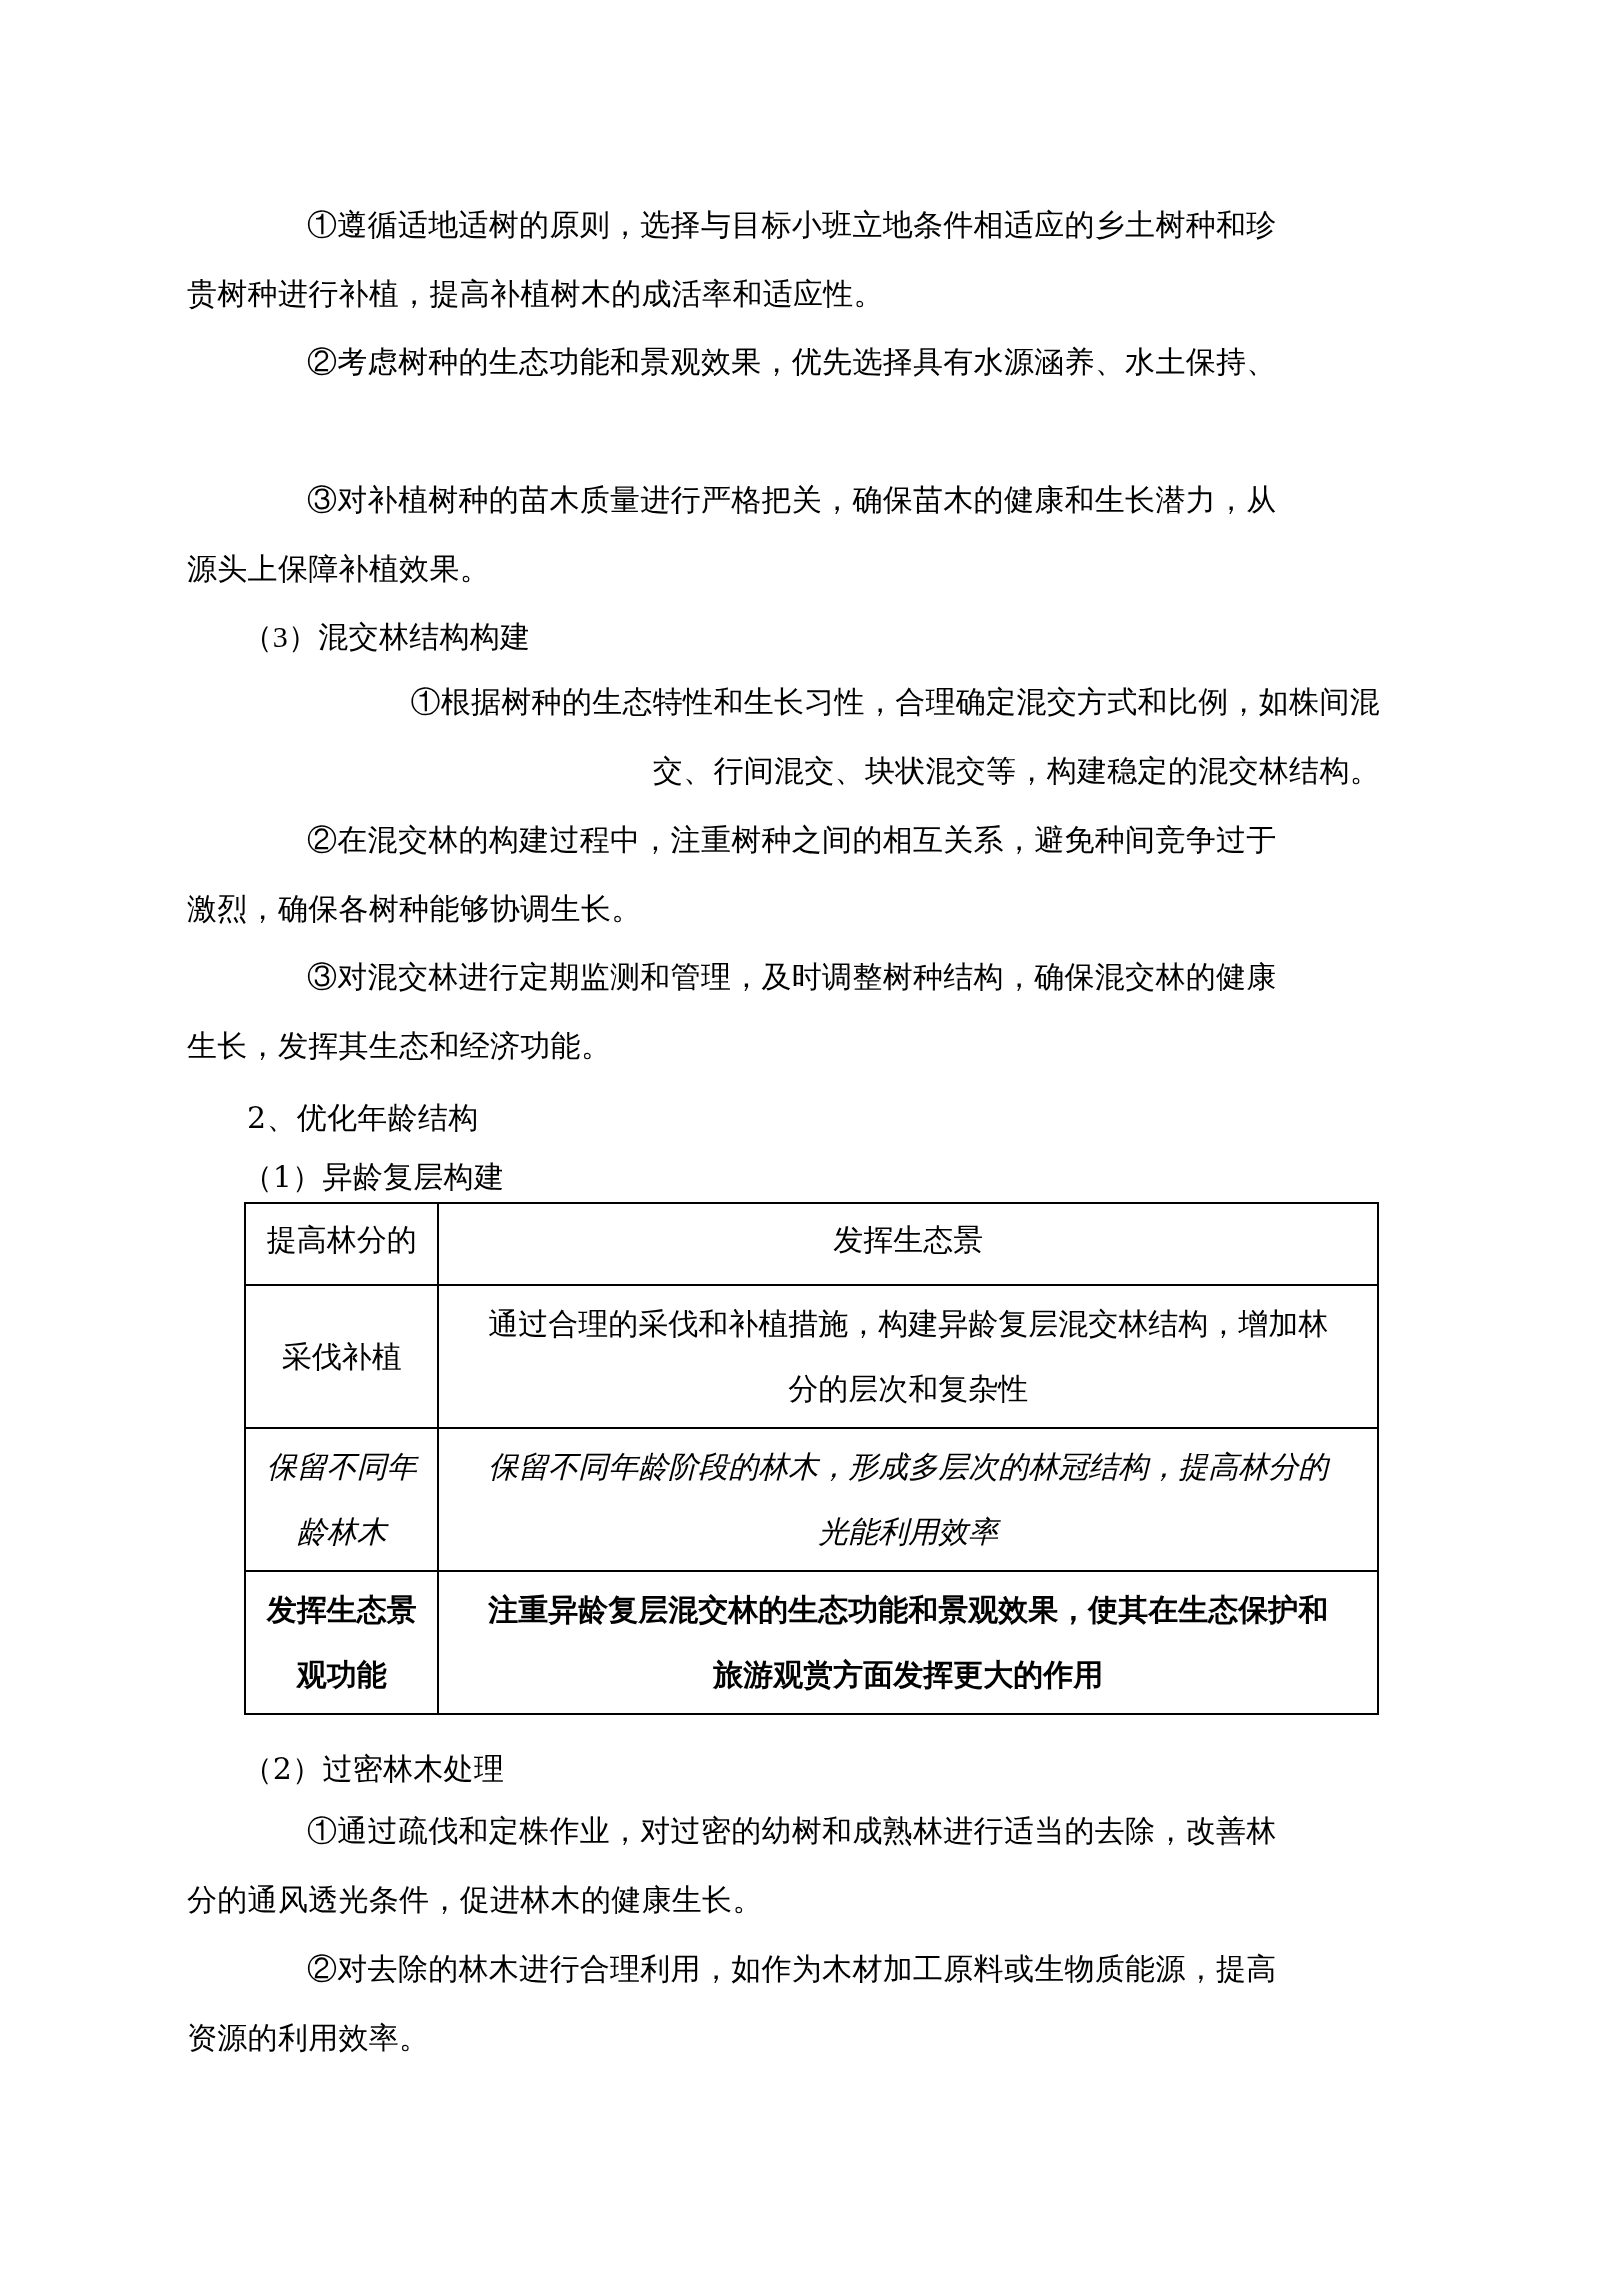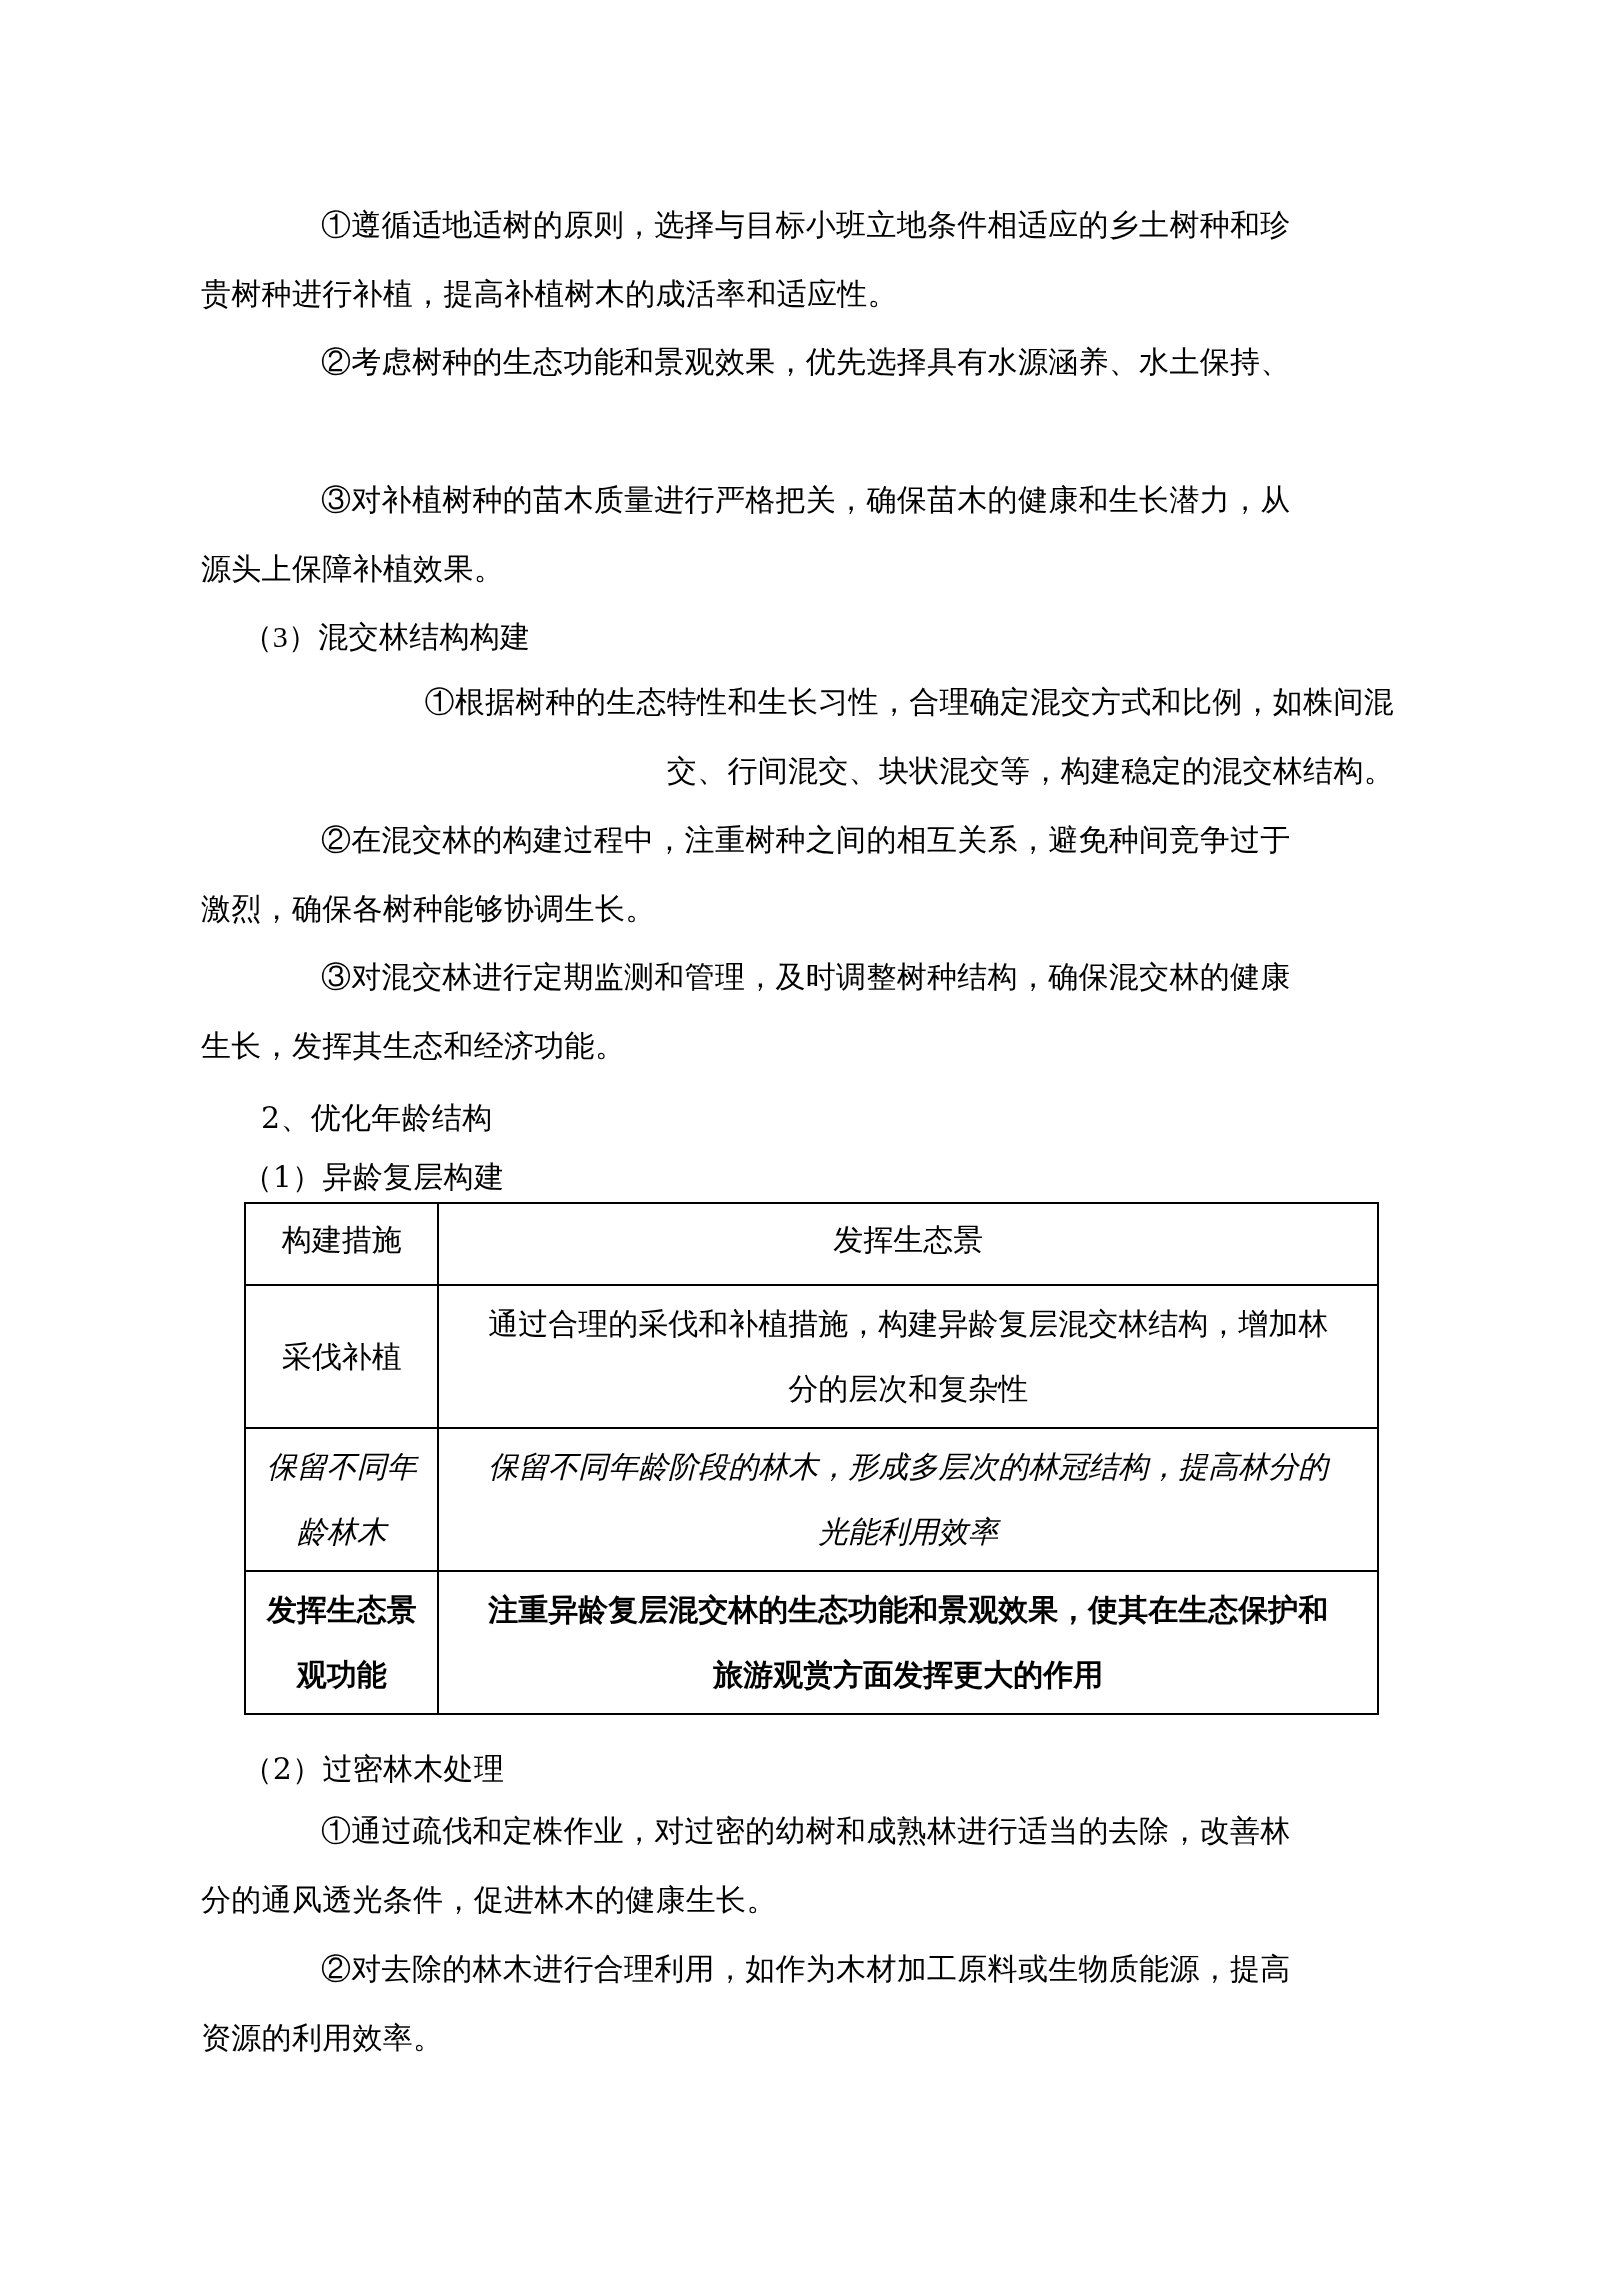--- a/index.html
+++ b/index.html
@@ -16,21 +16,21 @@
     color: #000000;
   }
   .page {
     position: absolute;
     left: 245px;
     top: 0;
     width: 1133px;
   }
   .p {
     position: absolute;
-    left: 16px;
+    left: 2px;
     width: 1133px;
     font-size: 30px;
     line-height: 69px;
     letter-spacing: 0.3px;
     white-space: normal;
     word-break: break-all;
   }
   .indent { text-indent: 60px; }
   .heading { text-indent: 0; }
 
@@ -107,21 +107,21 @@
   <div class="p indent" style="top:1934px;">
     <span>②对去除的林木进行合理利用，如作为木材加工原料或生物质能源，提高</span><br>
     <span style="margin-left:-60px">资源的利用效率。</span>
   </div>
 
 </div>
 
 <table class="tbl">
   <tbody>
       <tr class="hdr">
-    <td class="col1">构建措施</td>
+    <td class="col1">提高林分的</td>
     <td>发挥生态景</td>
   </tr>
   <tr class="r1">
     <td class="col1">
       <span>采伐补植</span>
     </td>
     <td class="cell-text">
       <span>通过合理的采伐和补植措施，构建异龄复层混交林结构，增加林</span><br>
       <span>分的层次和复杂性</span>
     </td>

